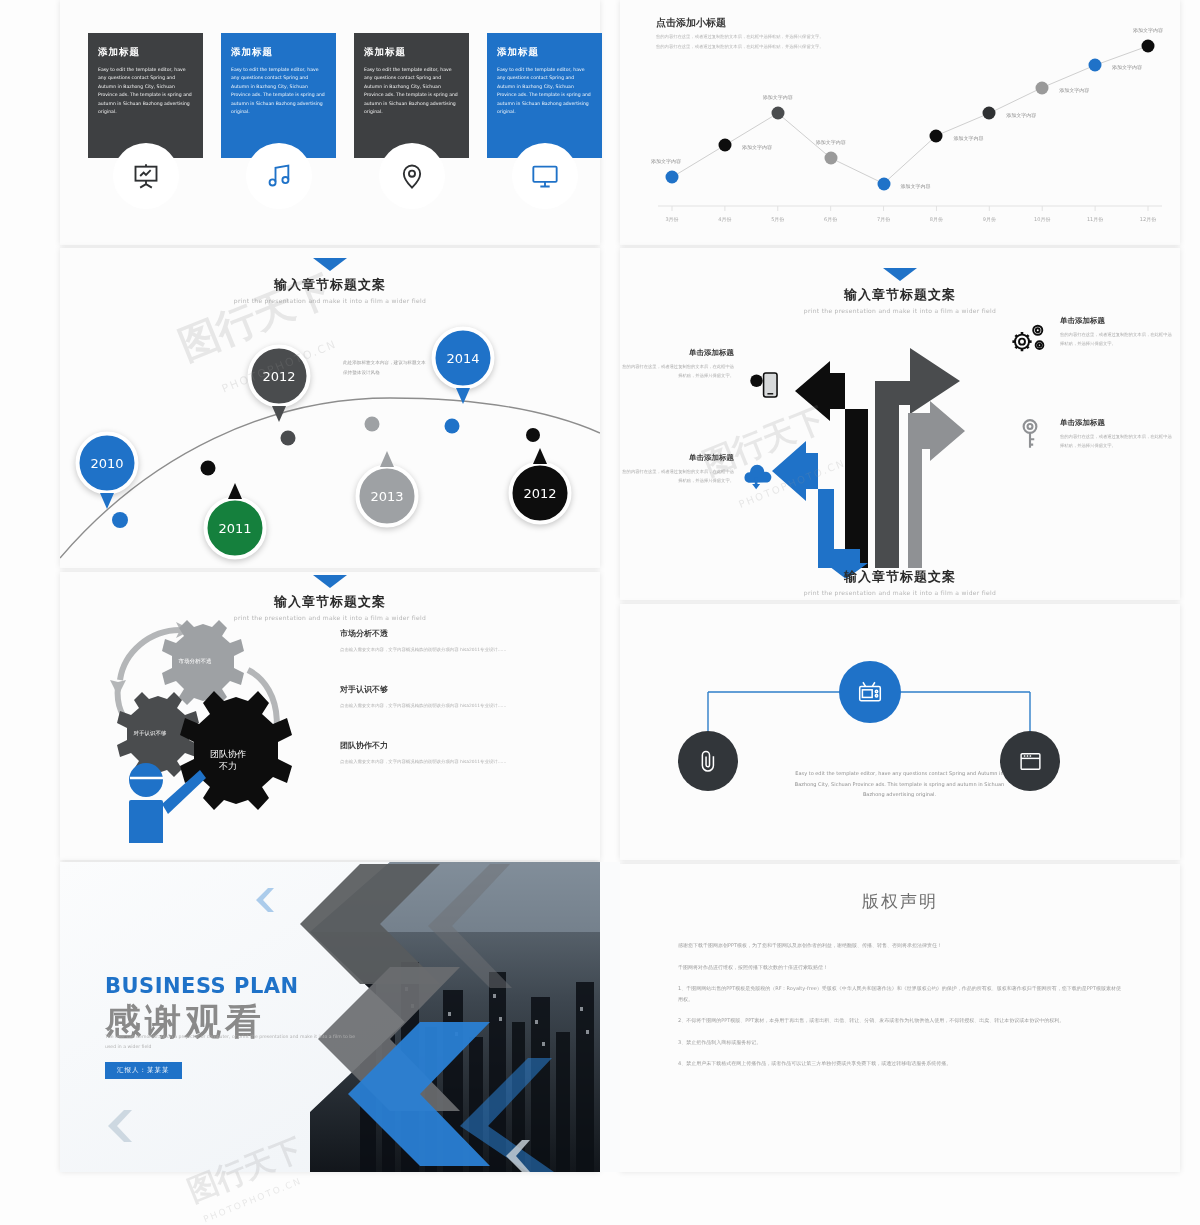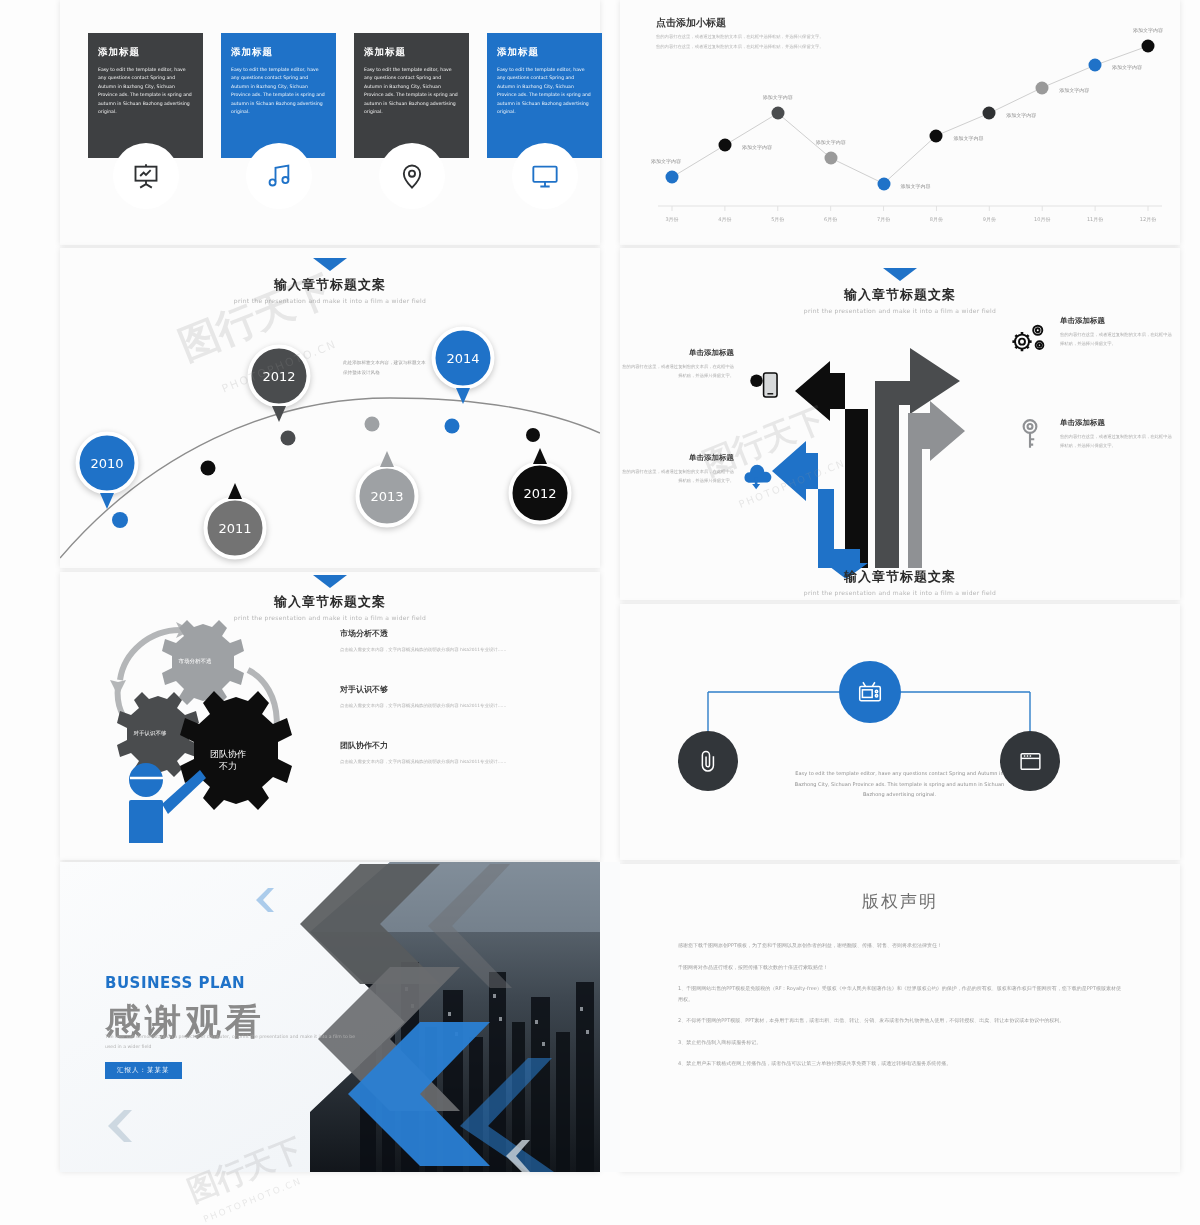--- a/index.html
+++ b/index.html
@@ -105,21 +105,21 @@
   .org{ position:absolute; left:620px; top:630px; width:560px; height:220px; }
   .circ{ position:absolute;border-radius:50%;
          display:flex;align-items:center;justify-content:center;
          transform:translate(-50%,-50%); }
   .org-txt{ position:absolute; width:215px; font-size:5px; color:#8f8f8f;
             line-height:2.1; text-align:center; }
 
   
   .ty{ position:absolute; left:60px; top:862px; width:560px; height:310px;
        overflow:hidden; background:#fafbfc; }
-  .ty-en{ position:absolute; left:45px; top:112px; font-size:15px;
+  .ty-en{ position:absolute; left:45px; top:112px; font-size:21px;
           font-weight:bold; color:#1f72c8; letter-spacing:.5px; }
   .ty-cn{ position:absolute; left:45px; top:136px; font-size:36px;
           font-weight:bold; color:#8a8a8a; letter-spacing:4px; }
   .ty-p{ position:absolute; left:45px; top:170px; width:255px;
          font-size:4.6px; color:#b2b2b2; line-height:2.1; }
   .ty-badge{ position:absolute; left:45px; top:200px; background:#1f72c8;
              color:#fff; font-size:6.5px; padding:4px 12px; letter-spacing:1px; }
 
   
   .cp{ position:absolute; left:620px; top:870px; width:560px; height:300px; }
@@ -280,21 +280,21 @@
   <div class="sdot" style="left:228px;top:190px;width:15px;height:15px;background:#4a4c4e;"></div>
   <div class="sdot" style="left:312px;top:176px;width:15px;height:15px;background:#9ea1a4;"></div>
   <div class="sdot" style="left:392px;top:178px;width:15px;height:15px;background:#1f72c8;"></div>
   <div class="sdot" style="left:473px;top:187px;width:14px;height:14px;background:#0d0d0d;"></div>
 
   <div class="node" style="left:47px;top:215px;width:63px;height:63px;background:#1f72c8;">
     <span>2010</span>
   </div>
   <div class="pin" style="left:47px;top:245px;border-top:16px solid #1f72c8;"></div>
 
-  <div class="node" style="left:175px;top:280px;width:63px;height:63px;background:#737373;">
+  <div class="node" style="left:175px;top:280px;width:63px;height:63px;background:#15803d;">
     <span>2011</span>
   </div>
   <div class="pin" style="left:175px;top:235px;border-bottom:16px solid #0d0d0d;"></div>
 
   <div class="node" style="left:219px;top:128px;width:63px;height:63px;background:#4a4c4e;">
     <span>2012</span>
   </div>
   <div class="pin" style="left:219px;top:158px;border-top:16px solid #4a4c4e;"></div>
 
   <div class="node" style="left:327px;top:248px;width:63px;height:63px;background:#9ea1a4;">

